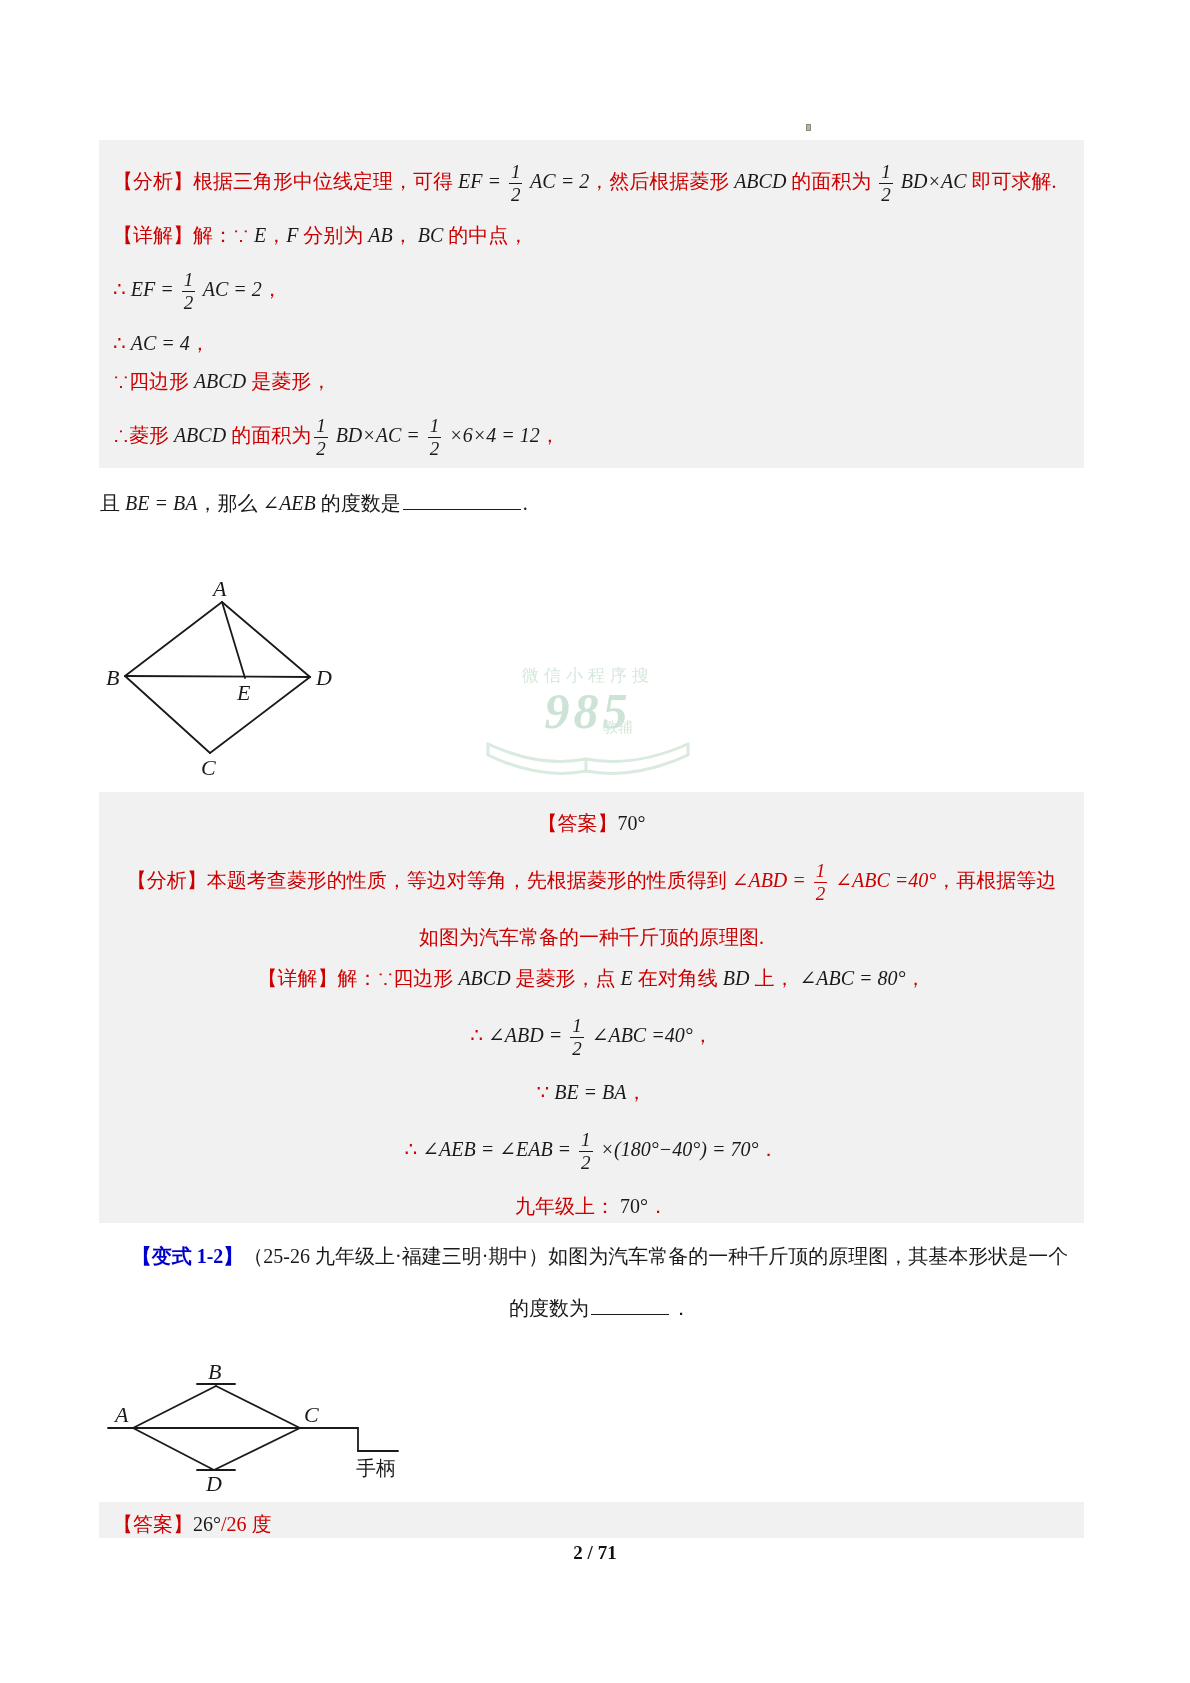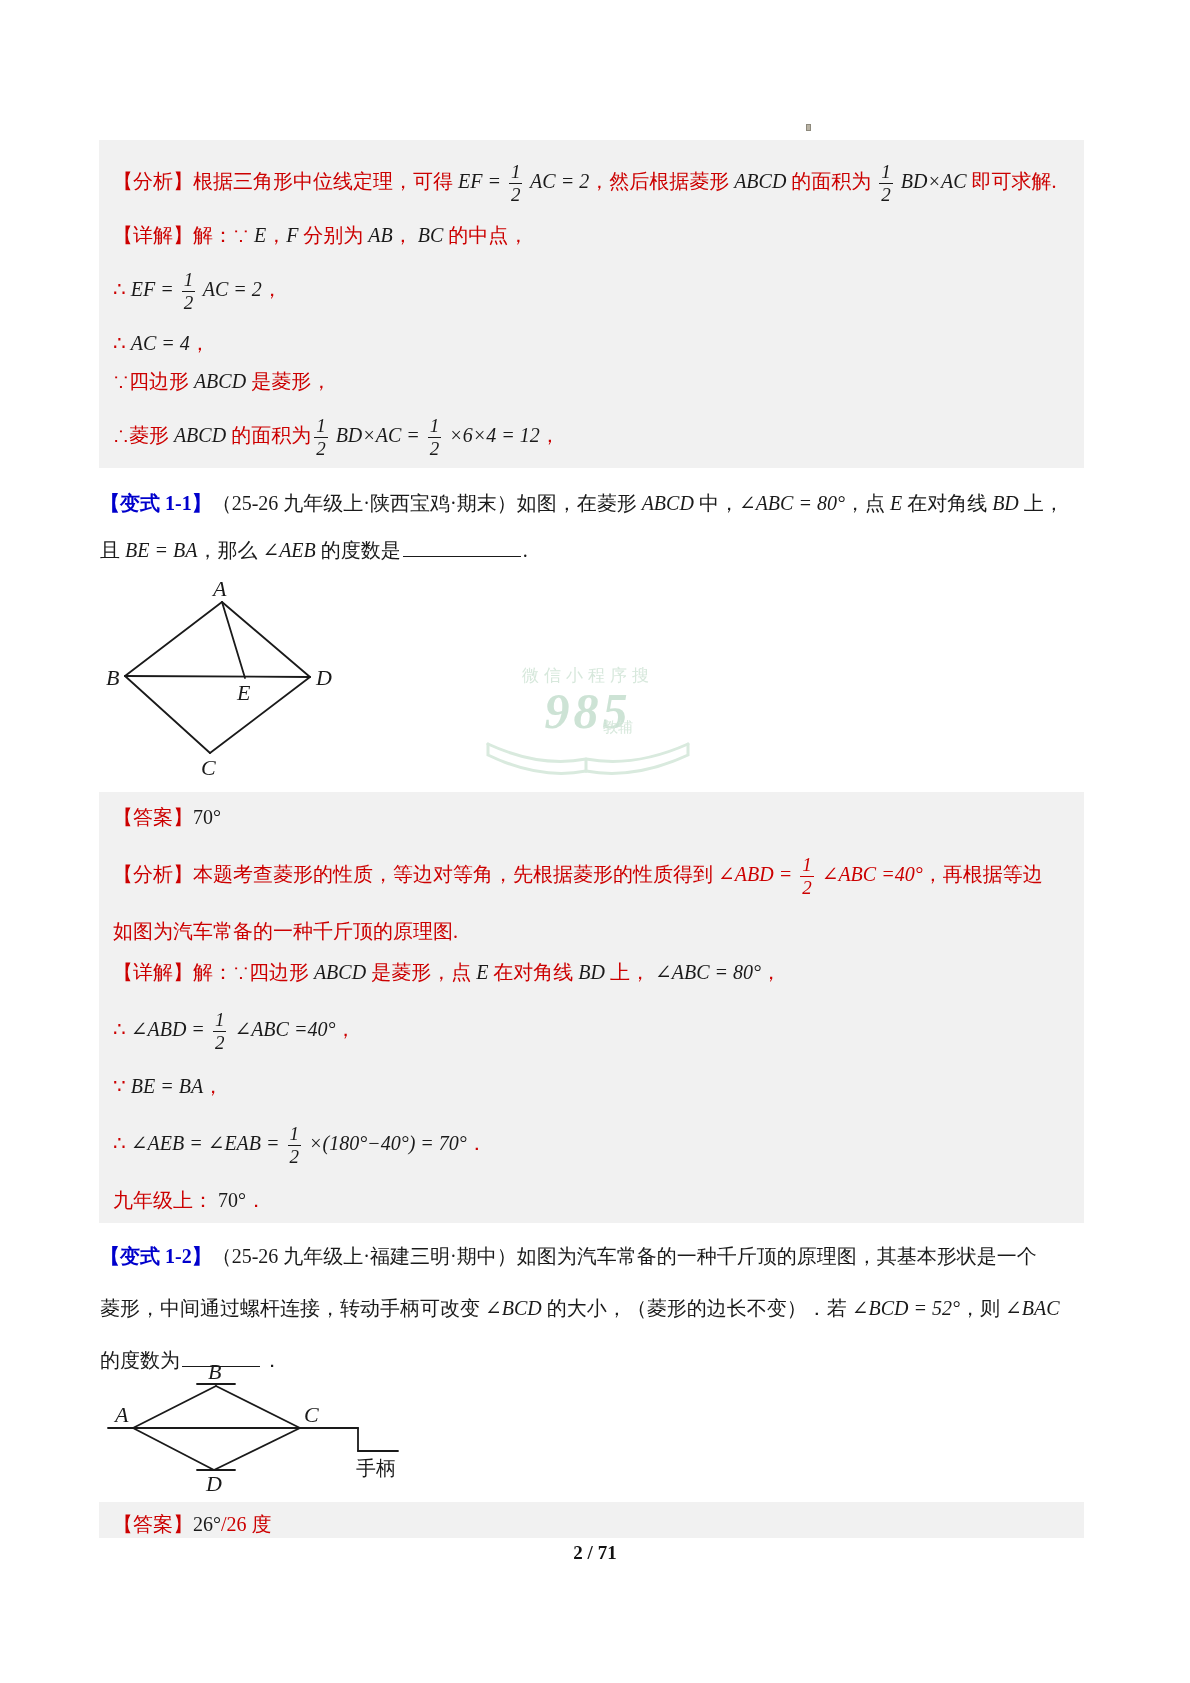--- a/index.html
+++ b/index.html
@@ -1,31 +1,31 @@
 <!DOCTYPE html>
 <html><head>
 <meta charset="utf-8">
 <style>
   html,body{margin:0;padding:0;background:#fff;}
   .page{position:relative;width:1190px;height:1683px;background:#ffffff;overflow:hidden;
         font-family:"Liberation Serif","DejaVu Serif",serif;color:#1a1a1a;font-size:20px;}
   .gblock{position:absolute;left:99px;width:985px;background:#f1f1f1;box-sizing:border-box;padding:8px 14px;}
   #b1{top:140px;height:328px;}
-  #b2{top:792px;height:431px;padding-top:8px;}
+  #b2{top:792px;height:431px;padding-top:14px;text-align:center;}
   #b3{top:1502px;height:36px;padding-top:5px;font-family:Liberation Serif, serif;}
   .para{position:absolute;left:100px;width:1000px;}
   #p1{top:480px;}
   #p2{top:1230px;}
   .tline{white-space:nowrap;}
   .l-p{line-height:34px;}
   .l-f{line-height:66px;}
   #b1 .tline{margin-bottom:4px;}
   #b2 .tline{margin-bottom:7px;}
   #p1 .tline{line-height:47px;}
-  #p2 .tline{line-height:52px;}
+  #p2 .tline{line-height:52px;text-align:center;}
   .sg-r{color:#cc0000;}
   .sg-k{color:#1a1a1a;}
   .sg-m{color:#1a1a1a;font-style:italic;}
   .sg-mr{color:#cc0000;font-style:italic;}
   .sg-b{color:#0000cc;font-weight:bold;}
   .frac{display:inline-flex;flex-direction:column;align-items:center;vertical-align:middle;
         margin:0 3px;font-style:italic;font-size:19px;line-height:1.15;}
   .frac .fd{border-top:1.7px solid currentColor;padding:0 2px;}
   .frac .fn{padding:0 2px;}
   .frac.c-k{color:#1a1a1a;}
@@ -73,21 +73,20 @@
       <div class="tline l-f"><span class="sg-r">∴菱形 </span><span class="sg-m">ABCD</span><span class="sg-r"> 的面积为</span><span class="frac c-k">
           <span class="fn">1</span>
           <span class="fd">2</span>
         </span><span class="sg-m"> BD×AC = </span><span class="frac c-k">
           <span class="fn">1</span>
           <span class="fd">2</span>
         </span><span class="sg-m"> ×6×4 = 12</span><span class="sg-r">，</span></div>
     </div>
 
   <div class="para" id="p1">
-      <div class="tline l-q"><span class="sg-b">【变式 1-1】</span><span class="sg-k">（25-26 九年级上·陕西宝鸡·期末）如图，在菱形 </span><span class="sg-m">ABCD</span><span class="sg-k"> 中，</span><span class="sg-m">∠ABC = 80°</span><span class="sg-k">，点 </span><span class="sg-m">E</span><span class="sg-k"> 在对角线 </span><span class="sg-m">BD</span><span class="sg-k"> 上，</span></div>
       <div class="tline l-q"><span class="sg-k">且 </span><span class="sg-m">BE = BA</span><span class="sg-k">，那么 </span><span class="sg-m">∠AEB</span><span class="sg-k"> 的度数是</span><span class="blank" style="width: 118px;"></span><span class="sg-k">.</span></div>
     </div>
 
   <div class="figure" id="fig1">
     <svg width="250" height="240" viewBox="0 0 250 240">
       <line x1="30" y1="128" x2="127" y2="54"></line>
       <line x1="127" y1="54" x2="215" y2="129"></line>
       <line x1="30" y1="128" x2="215" y2="129"></line>
       <line x1="30" y1="128" x2="115" y2="205"></line>
       <line x1="115" y1="205" x2="215" y2="129"></line>
@@ -126,21 +125,20 @@
       <div class="tline l-p"><span class="sg-r">∵ </span><span class="sg-m">BE = BA</span><span class="sg-r">，</span></div>
       <div class="tline l-f"><span class="sg-r">∴ </span><span class="sg-m">∠AEB = ∠EAB = </span><span class="frac c-k">
           <span class="fn">1</span>
           <span class="fd">2</span>
         </span><span class="sg-m"> ×(180°−40°) = 70°</span><span class="sg-r">．</span></div>
       <div class="tline l-p"><span class="sg-r">九年级上： </span><span class="sg-k">70°</span><span class="sg-r">．</span></div>
     </div>
 
   <div class="para" id="p2">
       <div class="tline l-q"><span class="sg-b">【变式 1-2】</span><span class="sg-k">（25-26 九年级上·福建三明·期中）如图为汽车常备的一种千斤顶的原理图，其基本形状是一个</span></div>
-      <div class="tline l-q"><span class="sg-k">菱形，中间通过螺杆连接，转动手柄可改变 </span><span class="sg-m">∠BCD</span><span class="sg-k"> 的大小，（菱形的边长不变）．若 </span><span class="sg-m">∠BCD = 52°</span><span class="sg-k">，则 </span><span class="sg-m">∠BAC</span></div>
       <div class="tline l-q"><span class="sg-k">的度数为</span><span class="blank" style="width: 78px;"></span><span class="sg-k">．</span></div>
     </div>
 
   <div class="figure" id="fig2">
     <svg width="310" height="140" viewBox="0 0 310 140">
       <line x1="8" y1="68" x2="258" y2="68"></line>
       <line x1="258" y1="68" x2="258" y2="91"></line>
       <line x1="258" y1="91" x2="298" y2="91"></line>
       <line x1="33" y1="68" x2="116" y2="26"></line>
       <line x1="116" y1="26" x2="200" y2="68"></line>

